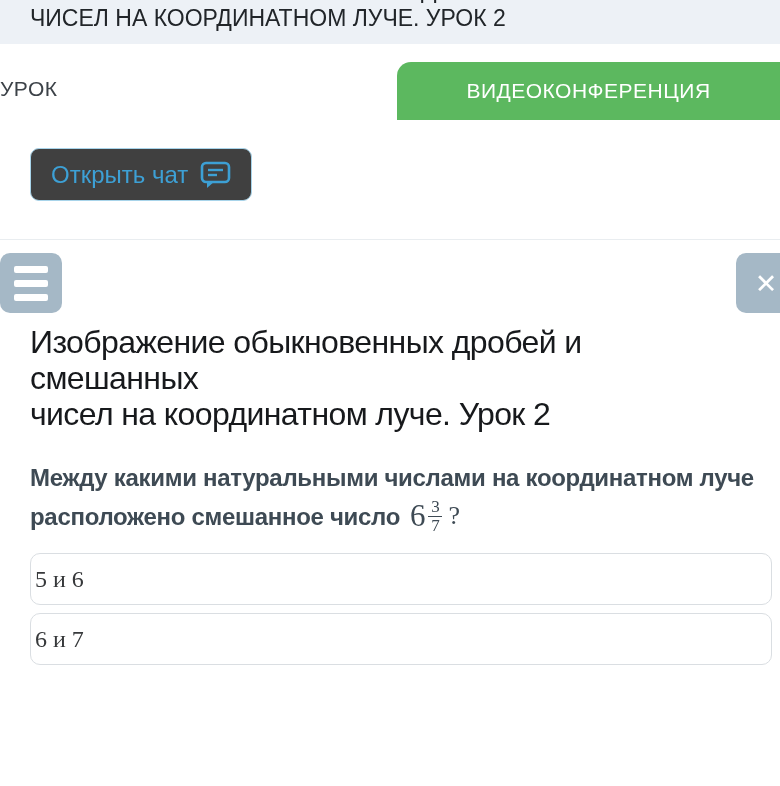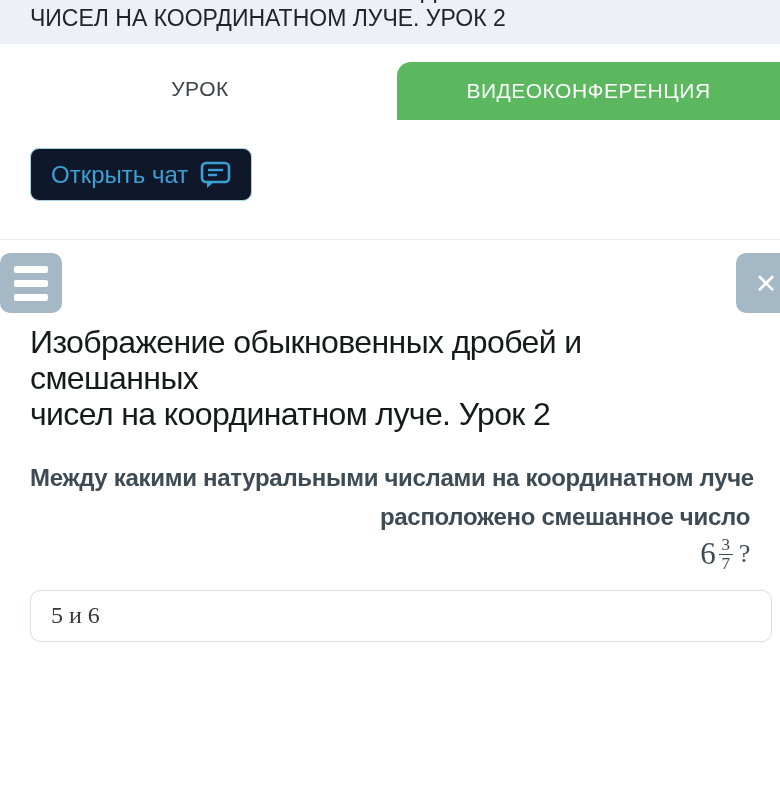--- a/index.html
+++ b/index.html
@@ -11,33 +11,33 @@
                padding-left:30px; }
   .top-title .t-lines { margin-top:-24px; }
   .top-title .t-line { font-size:23px; line-height:28px; letter-spacing:0;
                        color:var(--header-text,#212529); white-space:nowrap;
                        font-weight:400; }
 
   
   .tabbar { position:relative; height:76px; background:#fff; }
   .tab-lesson { position:absolute; left:0; top:13px; bottom:0; width:400px;
                 background:#fff; border-radius:0 14px 0 0;
-                display:flex; align-items:center; justify-content:center;
+                display:flex; align-items:center; justify-content:flex-start;
                 font-size:21px; letter-spacing:0.5px;
                 color:var(--tab-inactive-text,#3c4248); }
   .tab-video { position:absolute; left:397px; right:0; top:18px; bottom:0;
                background:var(--tab-green,#5cb85f); border-radius:14px 0 0 0;
                display:flex; align-items:center; justify-content:center;
                font-size:21px; letter-spacing:0.5px; color:#fff; }
 
   
   .panel { height:120px; background:#fff; border-bottom:1px solid #e9edf0; }
   .chat-btn { display:inline-flex; align-items:center; gap:12px;
               margin:28px 0 0 30px; height:53px; padding:0 20px;
-              background:#0f172a; border:1px solid var(--chat-border,#a8d4ea);
+              background:#404040; border:1px solid var(--chat-border,#a8d4ea);
               border-radius:9px; color:var(--chat-blue,#3da0d5);
               font-size:24px; cursor:pointer; }
   .chat-btn svg { display:block; }
 
   
   .icon-row { position:relative; height:78px; background:#fff; }
   .sq-btn { position:absolute; top:13px; width:62px; height:60px;
             background:var(--icon-gray,#a5b8c6); border-radius:10px;
             display:flex; flex-direction:column; align-items:center;
             justify-content:center; cursor:pointer; }
@@ -50,38 +50,38 @@
 
   
   .heading { margin:6px 30px 0; color:var(--heading-color,#17191c);
              font-size:32px; line-height:36px; letter-spacing:-0.6px;
              font-weight:400; }
 
   
   .question { margin:32px 30px 0; color:var(--question-color,#3e4a54);
               font-weight:700; font-size:24px; letter-spacing:-0.3px; }
   .q-line1 { line-height:28px; white-space:nowrap; }
-  .q-line2 { margin-top:6px; display:flex; align-items:flex-end;flex-direction:column; }
+  .q-line2 { margin-top:6px; display:flex; align-items:flex-start; }
   .q-prefix { line-height:38px; }
   .formula { display:inline-flex; align-items:center; margin-left:10px;
              font-family:"Liberation Serif", serif; font-weight:400;
              color:var(--question-color,#3e4a54); }
   .whole { font-size:31px; }
   .frac { display:inline-flex; flex-direction:column; align-items:center;
           margin-left:3px; font-size:17px; line-height:1.05; }
   .frac .num { padding:0 3px; }
   .frac .den { padding:0 3px; }
   .frac .num { border-bottom:1.5px solid currentColor; }
   .qmark { font-size:26px; margin-left:6px; }
 
   
   .options { margin:17px 8px 0 30px; }
   .option { height:52px; border:1px solid var(--option-border,#dadee2);
             border-radius:10px; background:#fff; display:flex;
-            align-items:center; padding-left:20px; margin-bottom:8px;
+            align-items:center; padding-left:4px; margin-bottom:8px;
             font-family:"Liberation Serif", serif; font-size:24px;
             color:var(--option-text,#37393b); cursor:pointer; }
 </style>
 </head>
 <body>
 
 <div class="top-title">
   <div class="t-lines">
     <div class="t-line">ИЗОБРАЖЕНИЕ ОБЫКНОВЕННЫХ ДРОБЕЙ И СМЕШАННЫХ</div>
     <div class="t-line">ЧИСЕЛ НА КООРДИНАТНОМ ЛУЧЕ. УРОК 2</div>
@@ -141,13 +141,16 @@
       </span>
       <span class="qmark">?</span>
     </span>
   </div>
 </div>
 
 <div class="options">
   <div class="option">
     <span>5 и 6</span>
   </div>
+  <div class="option">
+    <span>6 и 7</span>
+  </div>
 </div>
 
 </body></html>

